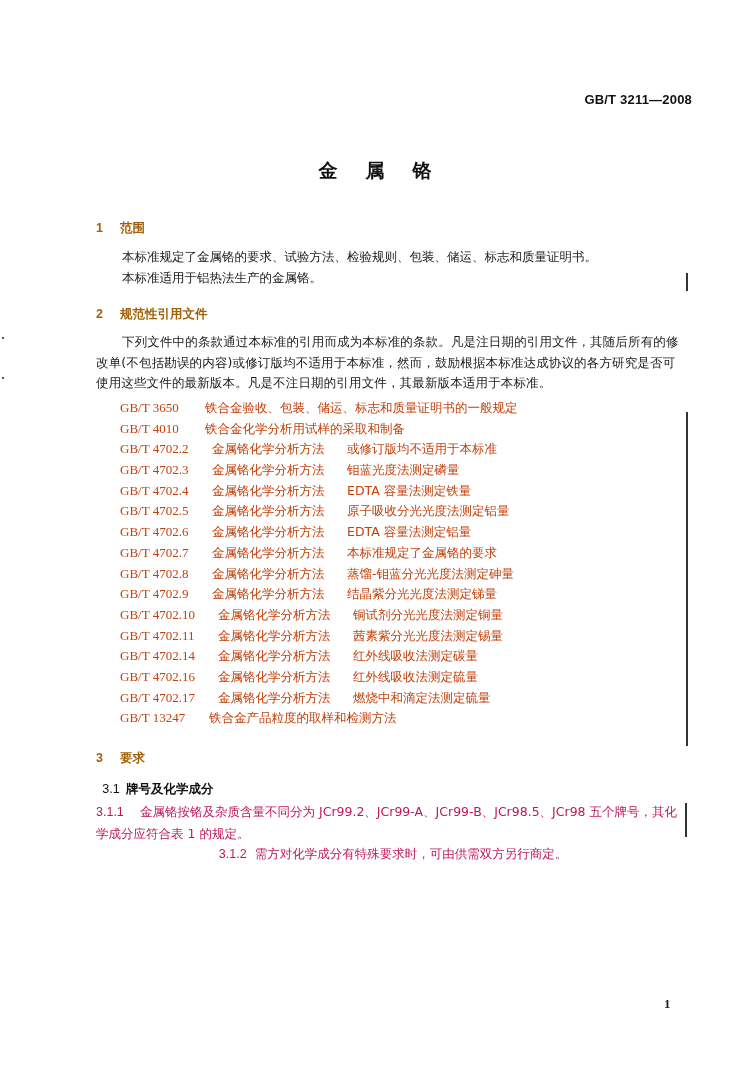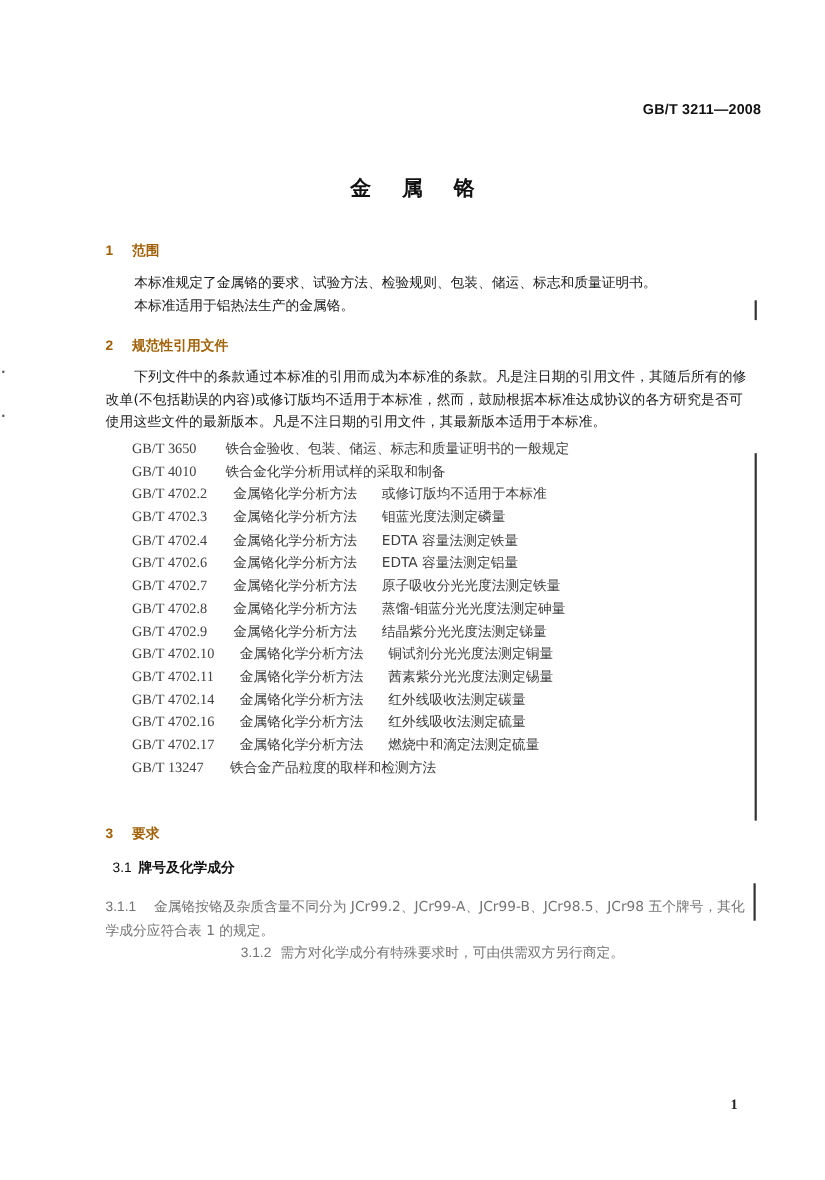--- a/index.html
+++ b/index.html
@@ -25,37 +25,37 @@
   }
   .heading .num { display: inline-block; width: 24px; font-family: "Liberation Sans", sans-serif; }
   .para {
     position: absolute; left: 96px; width: 586px;
     font-family: "DejaVu Sans", sans-serif; font-size: 12.5px; line-height: 20.5px; color: #1a1a1a;
   }
   .para.indent { text-indent: 26px; }
   .ref-list { position: absolute; left: 120px; top: 398px; }
   .ref-item {
     height: 20.7px; line-height: 20.7px; white-space: nowrap;
-    font-family: "DejaVu Sans", sans-serif; font-size: 12.5px; color: #404040;
+    font-family: "DejaVu Sans", sans-serif; font-size: 12.5px; color: #c2410c;
   }
   .ref-code { font-family: "Liberation Serif", "DejaVu Serif", serif; font-size: 13px; display: inline-block; }
   .ref-code.w1 { width: 85px; }
   .ref-code.w2 { width: 92px; }
   .ref-code.w3 { width: 98px; }
   .ref-code.w4 { width: 89px; }
   .ref-title { display: inline-block; }
   .ref-title.part1 { width: 135px; }
   .sub-heading {
     position: absolute; left: 96px;
     font-family: "DejaVu Sans", sans-serif; font-weight: bold; font-size: 12.5px; color: #111;
   }
   .sub-heading .num { display: inline-block; width: 30px; font-family: "Liberation Sans", sans-serif; font-weight: normal; }
   .clause {
     position: absolute; left: 96px; width: 586px;
-    font-family: "DejaVu Sans", sans-serif; font-size: 12.5px; line-height: 21px; color: #737373; margin-top: 12px;
+    font-family: "DejaVu Sans", sans-serif; font-size: 12.5px; line-height: 21px; color: #be185d;
   }
   .clause .num { font-family: "Liberation Sans", sans-serif; display: inline-block; width: 44px; }
   .change-bar { position: absolute; width: 2px; background: #333; }
   .speck { position: absolute; width: 2px; height: 2px; background: #555; }
   .page-num {
     position: absolute; top: 996px; left: 664px;
     font-family: "Liberation Serif", serif; font-size: 13px; font-weight: bold; color: #222;
   }
 </style>
 </head>
@@ -88,24 +88,27 @@
     <div class="ref-item">
       <span class="ref-code w2">GB/T 4702.2</span><span class="ref-title part1">金属铬化学分析方法</span><span class="ref-title">或修订版均不适用于本标准</span>
     </div>
     <div class="ref-item">
       <span class="ref-code w2">GB/T 4702.3</span><span class="ref-title part1">金属铬化学分析方法</span><span class="ref-title">钼蓝光度法测定磷量</span>
     </div>
     <div class="ref-item">
       <span class="ref-code w2">GB/T 4702.4</span><span class="ref-title part1">金属铬化学分析方法</span><span class="ref-title">EDTA 容量法测定铁量</span>
     </div>
     <div class="ref-item">
+      <span class="ref-code w2">GB/T 4702.5</span><span class="ref-title part1">金属铬化学分析方法</span><span class="ref-title">原子吸收分光光度法测定铝量</span>
+    </div>
+    <div class="ref-item">
       <span class="ref-code w2">GB/T 4702.6</span><span class="ref-title part1">金属铬化学分析方法</span><span class="ref-title">EDTA 容量法测定铝量</span>
     </div>
     <div class="ref-item">
-      <span class="ref-code w2">GB/T 4702.7</span><span class="ref-title part1">金属铬化学分析方法</span><span class="ref-title">原子吸收分光光度法测定铁量</span>
+      <span class="ref-code w2">GB/T 4702.7</span><span class="ref-title part1">金属铬化学分析方法</span><span class="ref-title">本标准规定了金属铬的要求</span>
     </div>
     <div class="ref-item">
       <span class="ref-code w2">GB/T 4702.8</span><span class="ref-title part1">金属铬化学分析方法</span><span class="ref-title">蒸馏-钼蓝分光光度法测定砷量</span>
     </div>
     <div class="ref-item">
       <span class="ref-code w2">GB/T 4702.9</span><span class="ref-title part1">金属铬化学分析方法</span><span class="ref-title">结晶紫分光光度法测定锑量</span>
     </div>
     <div class="ref-item">
       <span class="ref-code w3">GB/T 4702.10</span><span class="ref-title part1">金属铬化学分析方法</span><span class="ref-title">铜试剂分光光度法测定铜量</span>
     </div>

